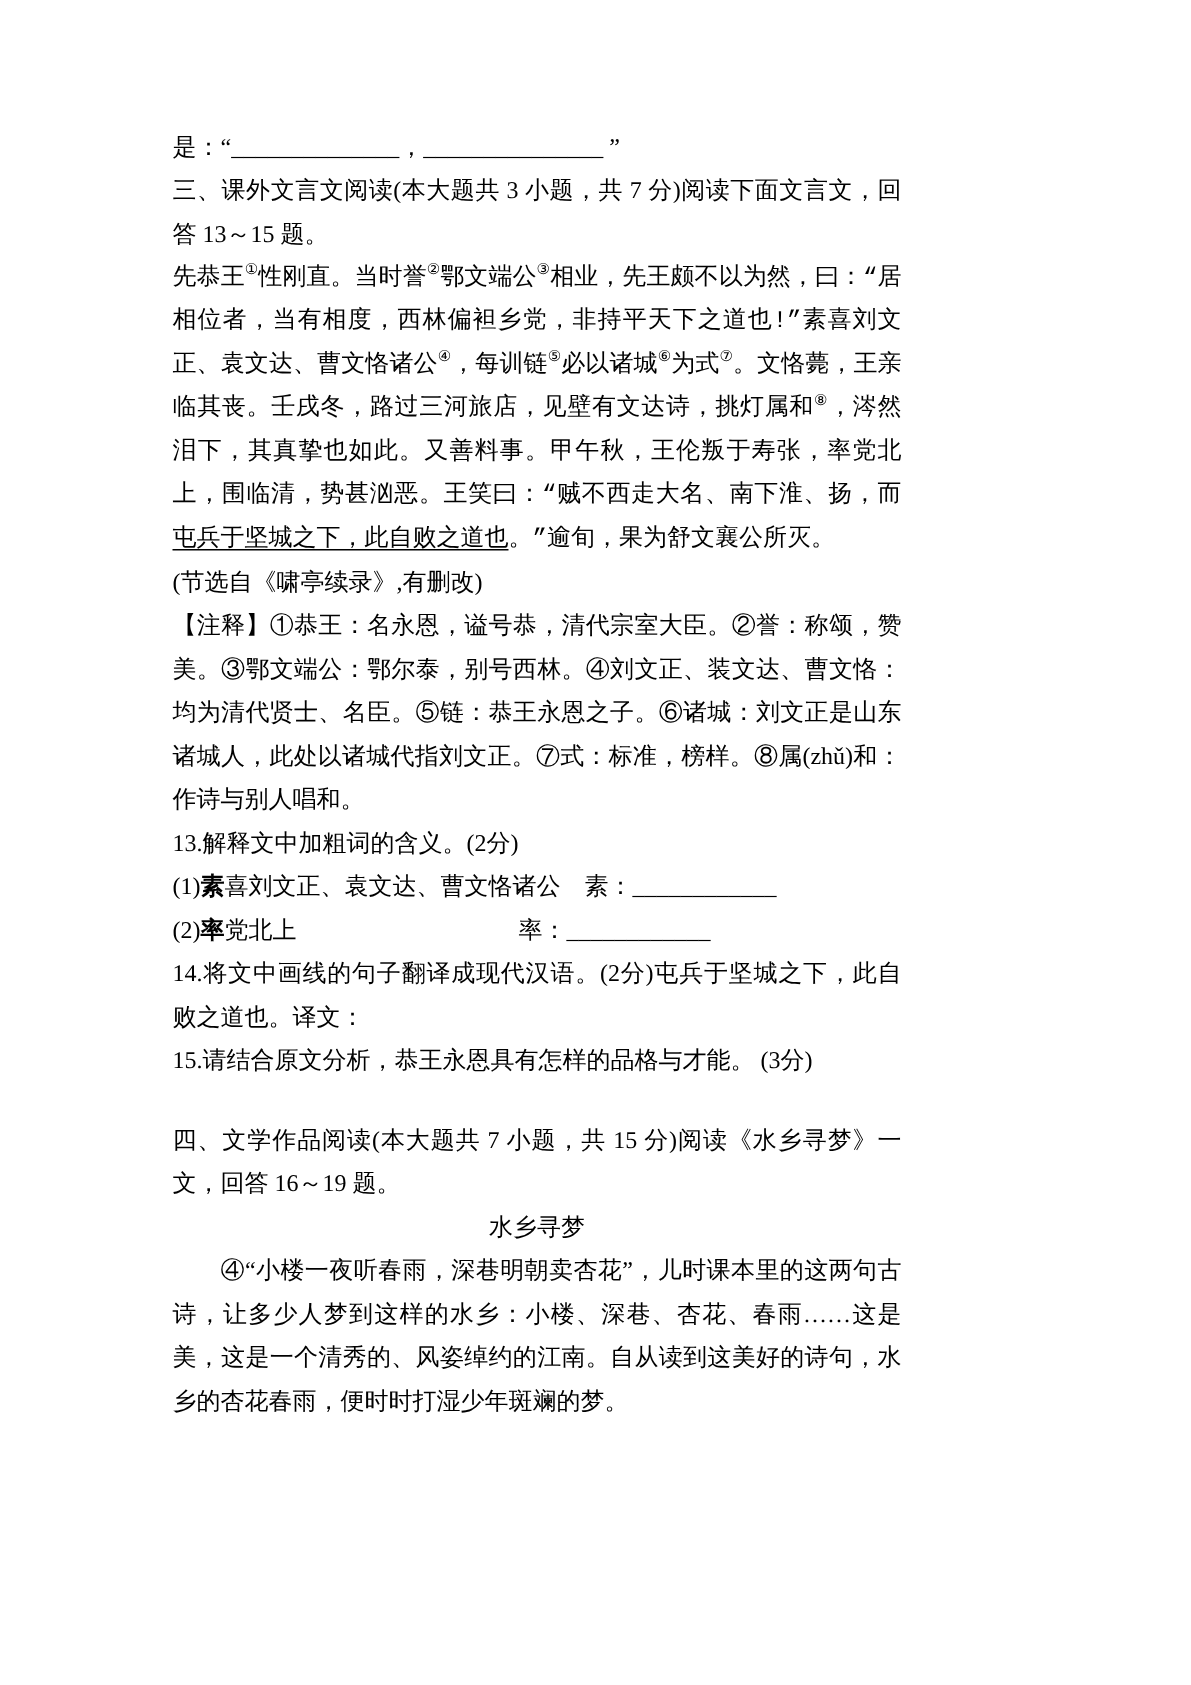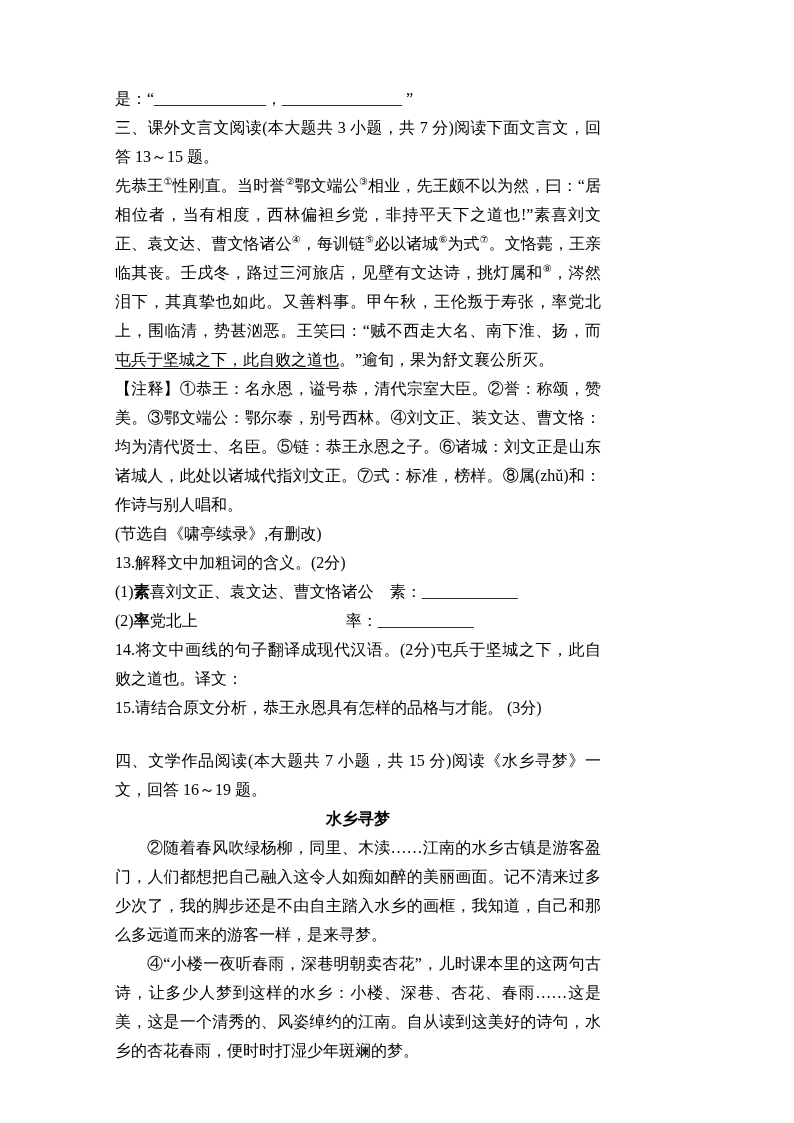--- a/index.html
+++ b/index.html
@@ -10,58 +10,57 @@
     height: 1123px;
     background: #ffffff;
     color: #000000;
     font-family: "Liberation Serif", "DejaVu Serif", serif;
     font-size: 16px;
     line-height: 29px;
     overflow: hidden;
   }
   .content { padding: 84px 111px 0 115px; }
   .line { text-align: justify; text-justify: inter-ideograph; }
-  .passage { text-align: justify; }
+  .passage { text-align: justify; font-family: Liberation Mono, monospace; }
   .seg-sup { font-size: 10px; vertical-align: super; line-height: 0; }
   .seg-u { text-decoration: underline; text-underline-offset: 3px; }
   .seg-b { font-weight: bold; }
   .seg-blank { letter-spacing: 0; font-style: italic; }
   .seg-gap { display: inline-block; width: 148px; }
   .center { text-align: center; }
-  .title-bold { font-weight: bold; }
+  .title-bold { font-weight: normal; }
   .gap-before { margin-top: 24px; }
   .essay p { margin: 0; text-indent: 2em; text-align: justify; }
 </style>
 </head>
 <body>
 
 <div class="page">
   <div class="content">
 
     <div class="line">是：“______________，_______________ ”</div>
 
     <div class="line">三、课外文言文阅读(本大题共 3 小题，共 7 分)阅读下面文言文，回答 13～15 题。</div>
 
     <div class="line passage"><span>先恭王</span><span class="seg-sup">①</span><span>性刚直。当时誉</span><span class="seg-sup">②</span><span>鄂文端公</span><span class="seg-sup">③</span><span>相业，先王颇不以为然，曰：“居相位者，当有相度，西林偏袒乡党，非持平天下之道也!”素喜刘文正、袁文达、曹文恪诸公</span><span class="seg-sup">④</span><span>，每训链</span><span class="seg-sup">⑤</span><span>必以诸城</span><span class="seg-sup">⑥</span><span>为式</span><span class="seg-sup">⑦</span><span>。文恪薨，王亲临其丧。壬戌冬，路过三河旅店，见壁有文达诗，挑灯属和</span><span class="seg-sup">⑧</span><span>，涔然泪下，其真挚也如此。又善料事。甲午秋，王伦叛于寿张，率党北上，围临清，势甚汹恶。王笑曰：“贼不西走大名、南下淮、扬，而</span><span class="seg-u">屯兵于坚城之下，此自败之道也</span><span>。”逾旬，果为舒文襄公所灭。</span></div>
 
+    <div class="line">(节选自《啸亭续录》,有删改)</div>
+
     <div class="line">【注释】①恭王：名永恩，谥号恭，清代宗室大臣。②誉：称颂，赞美。③鄂文端公：鄂尔泰，别号西林。④刘文正、装文达、曹文恪：均为清代贤士、名臣。⑤链：恭王永恩之子。⑥诸城：刘文正是山东诸城人，此处以诸城代指刘文正。⑦式：标准，榜样。⑧属(zhǔ)和：作诗与别人唱和。</div>
-
-    <div class="line">(节选自《啸亭续录》,有删改)</div>
 
     <div class="line">13.解释文中加粗词的含义。(2分)</div>
     <div class="line"><span>(1)</span><span class="seg-b">素</span><span>喜刘文正、袁文达、曹文恪诸公　素：</span><span class="seg-blank">____________</span></div>
     <div class="line"><span>(2)</span><span class="seg-b">率</span><span>党北上</span><span class="seg-gap"></span><span>率：</span><span class="seg-blank">____________</span></div>
 
     <div class="line">14.将文中画线的句子翻译成现代汉语。(2分)屯兵于坚城之下，此自败之道也。译文：</div>
     <div class="line">15.请结合原文分析，恭王永恩具有怎样的品格与才能。 (3分)</div>
 
     <div class="line gap-before">四、文学作品阅读(本大题共 7 小题，共 15 分)阅读《水乡寻梦》一文，回答 16～19 题。</div>
 
     <div class="line center title-bold">水乡寻梦</div>
 
     <div class="essay">
-      <p>②随着春风吹绿杨柳，同里、木渎……江南的水乡古镇是游客盈门，人们都想把自己融入这令人如痴如醉的美丽画面。记不清来过多少次了，我的脚步还是不由自主踏入水乡的画框，我知道，自己和那么多远道而来的游客一样，是来寻梦。</p>
       <p>④“小楼一夜听春雨，深巷明朝卖杏花”，儿时课本里的这两句古诗，让多少人梦到这样的水乡：小楼、深巷、杏花、春雨……这是美，这是一个清秀的、风姿绰约的江南。自从读到这美好的诗句，水乡的杏花春雨，便时时打湿少年斑斓的梦。</p>
 
     </div>
 
   </div>
 </div>
 
 </body></html>

